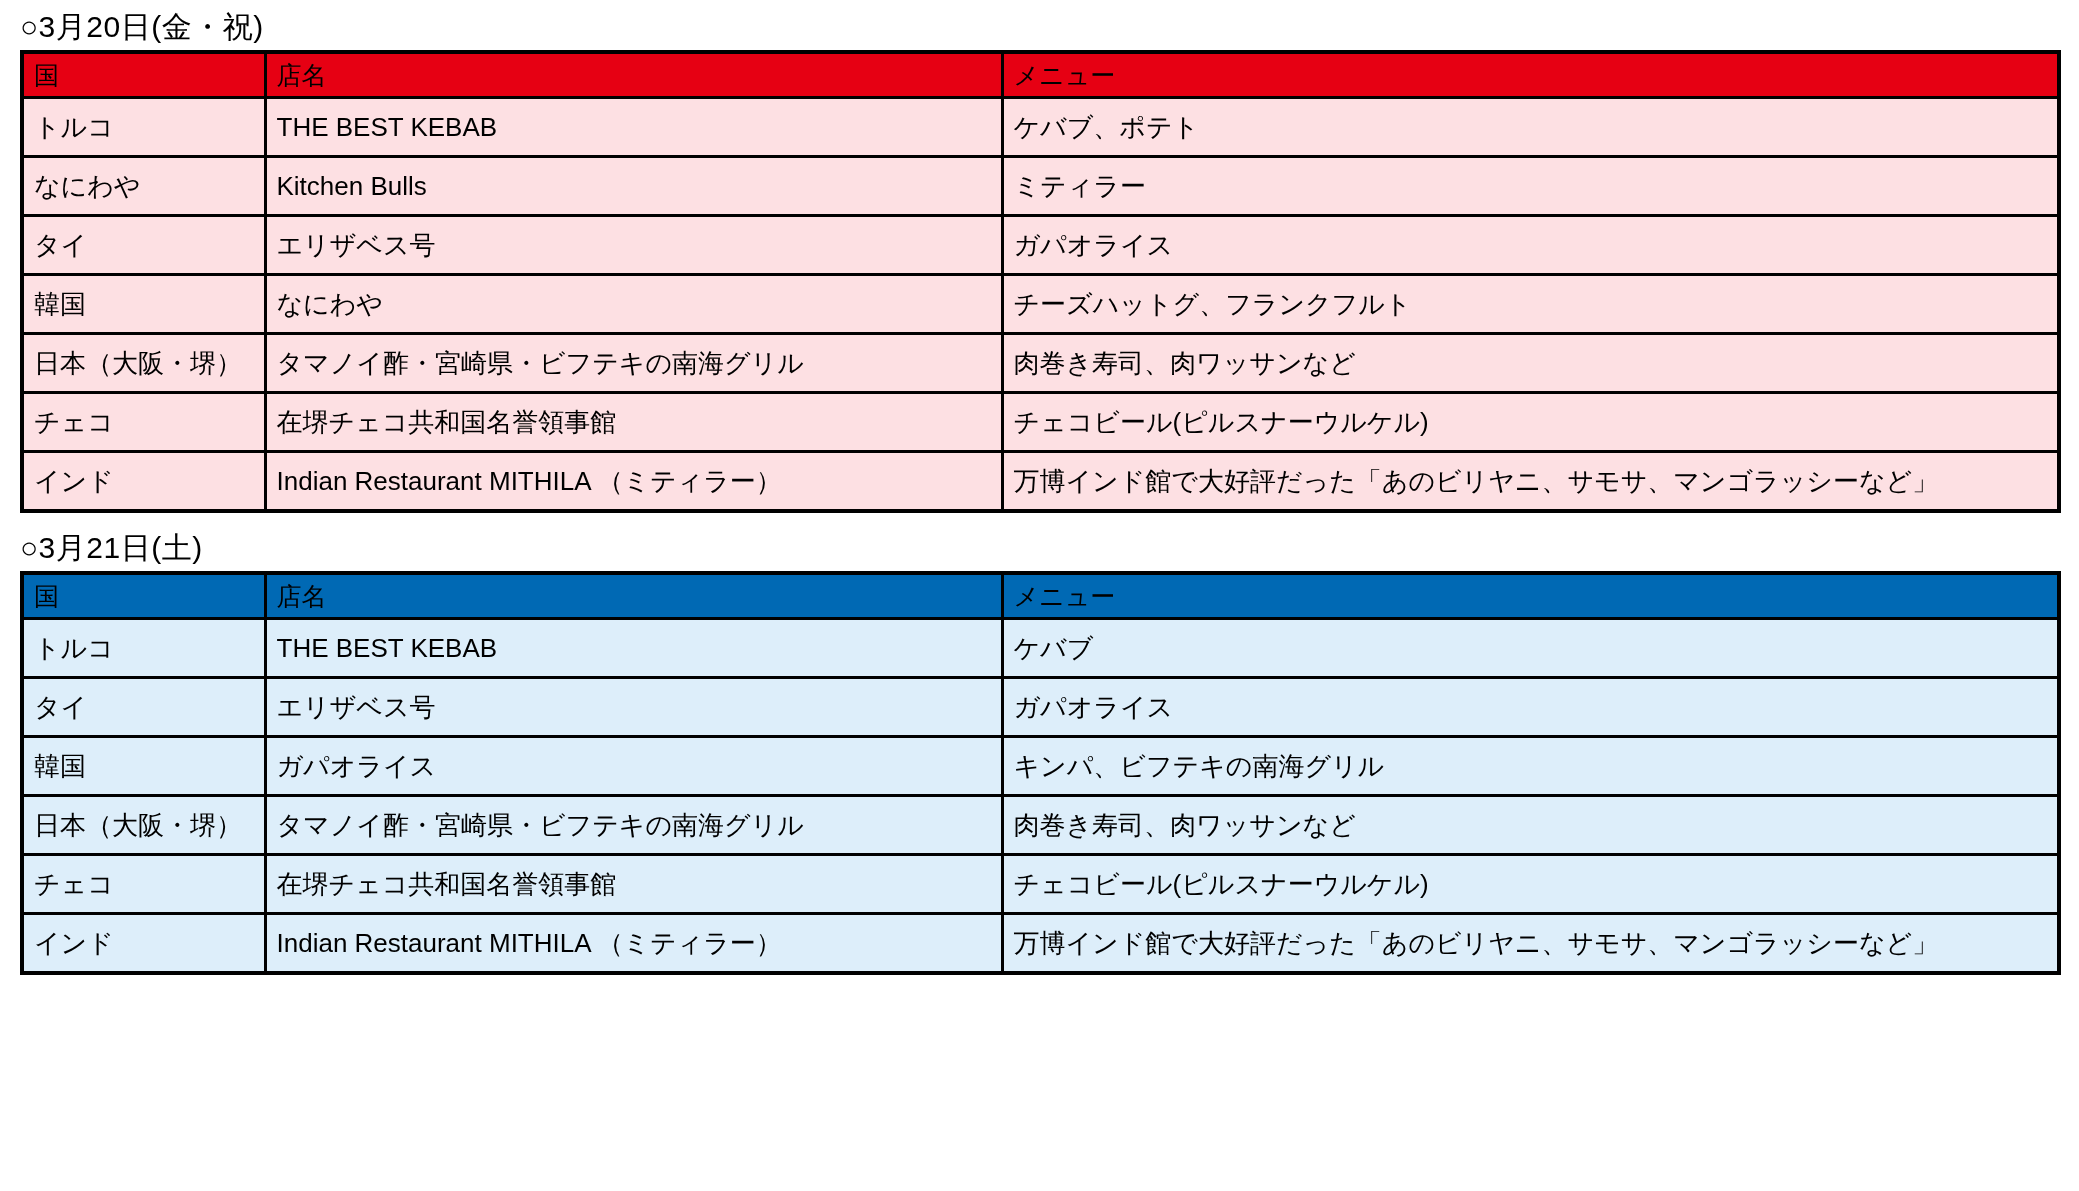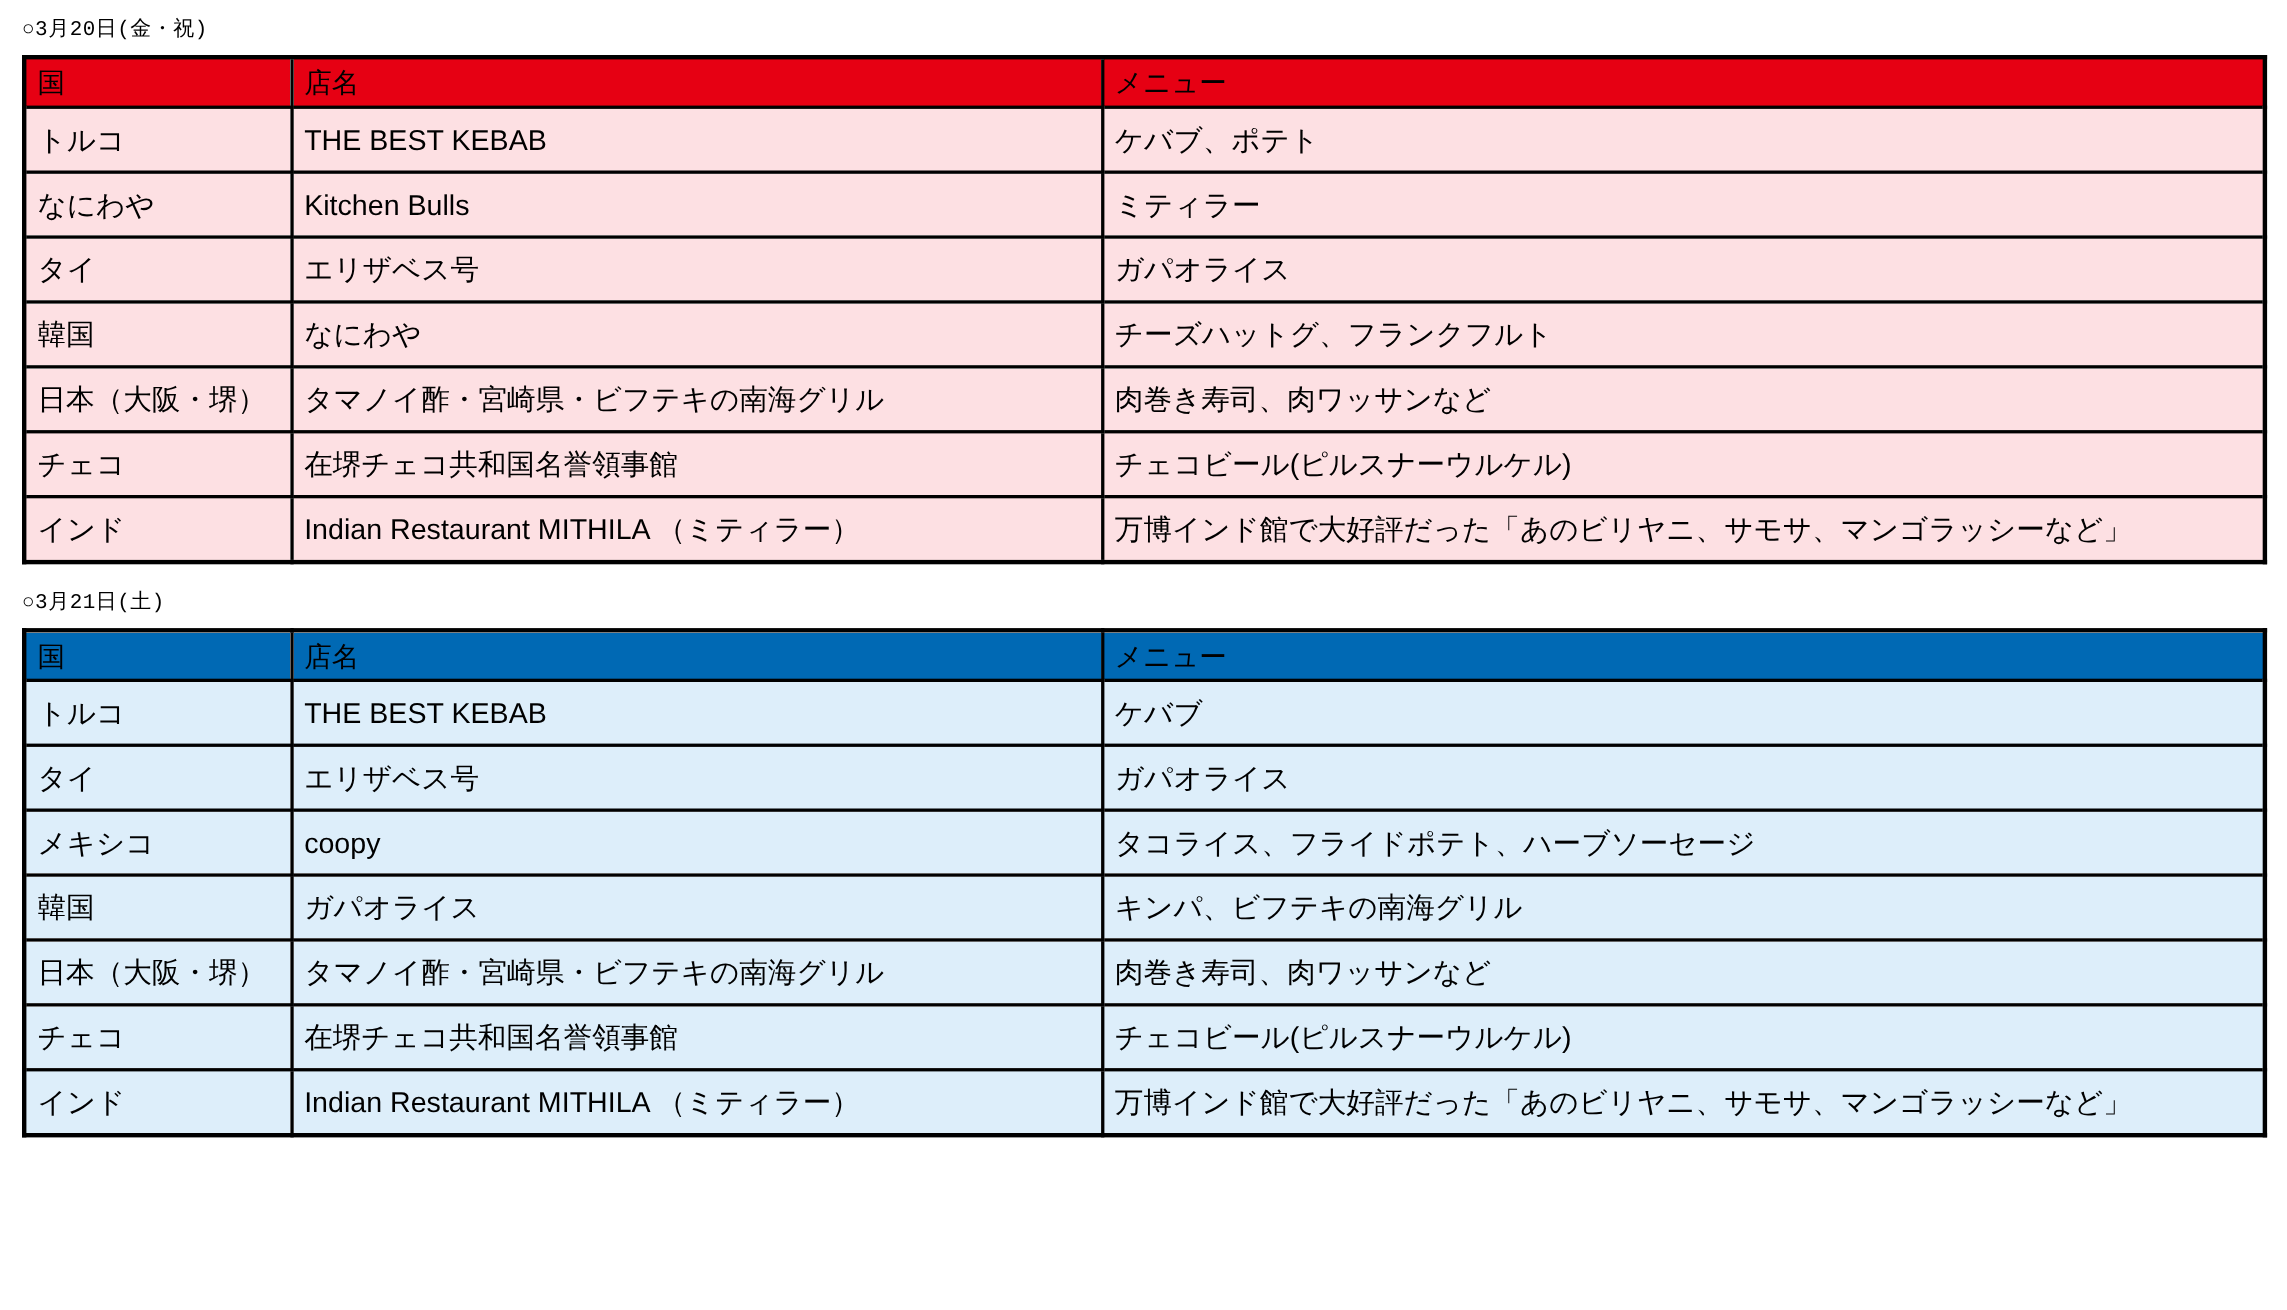--- a/index.html
+++ b/index.html
@@ -11,26 +11,25 @@
   }
   .page {
     width: 2079px;
     height: 1191px;
     background: #ffffff;
     box-sizing: border-box;
     padding: 6px 0 0 20px;
     overflow: hidden;
   }
   .section-title {
-    font-size: 19px;
+    font-size: 30px;
     font-weight: 400;
     line-height: 38px;
     margin: 2px 0 4px 0;
     letter-spacing: 0.5px;
-    font-family: Liberation Mono, monospace;
   }
   table.schedule {
     width: 2037px;
     border-collapse: collapse;
     border: 4px solid #000;
     table-layout: fixed;
   }
   table.schedule th, table.schedule td {
     border: 3px solid #000;
     padding: 0 10px;
@@ -154,25 +153,20 @@
           <td class="menu-cell">ケバブ</td>
         </tr>
 
 
         <tr>
           <td class="country-cell">タイ</td>
           <td class="shop-cell">エリザベス号</td>
           <td class="menu-cell">ガパオライス</td>
         </tr>
 
-        <tr>
-          <td class="country-cell">メキシコ</td>
-          <td class="shop-cell">coopy</td>
-          <td class="menu-cell">タコライス、フライドポテト、ハーブソーセージ</td>
-        </tr>
 
         <tr>
           <td class="country-cell">韓国</td>
           <td class="shop-cell">ガパオライス</td>
           <td class="menu-cell">キンパ、ビフテキの南海グリル</td>
         </tr>
 
         <tr>
           <td class="country-cell">日本（大阪・堺）</td>
           <td class="shop-cell">タマノイ酢・宮崎県・ビフテキの南海グリル</td>

